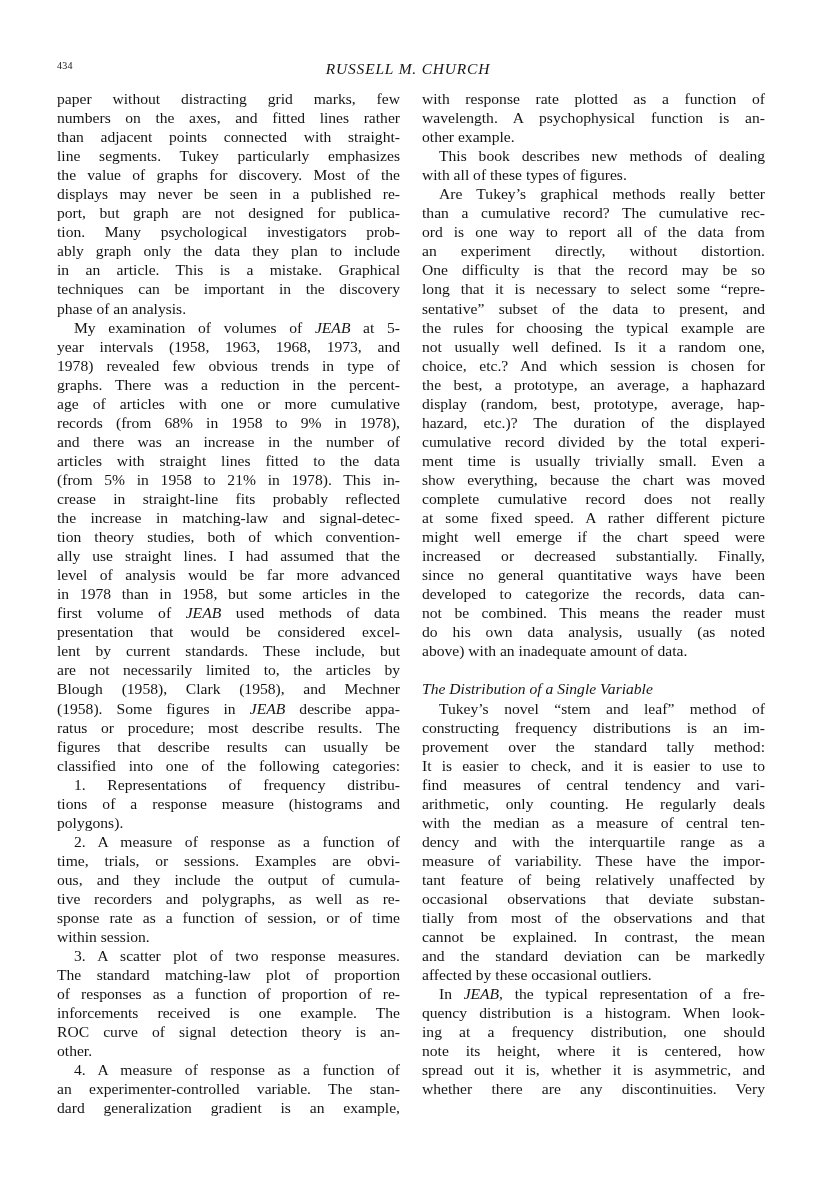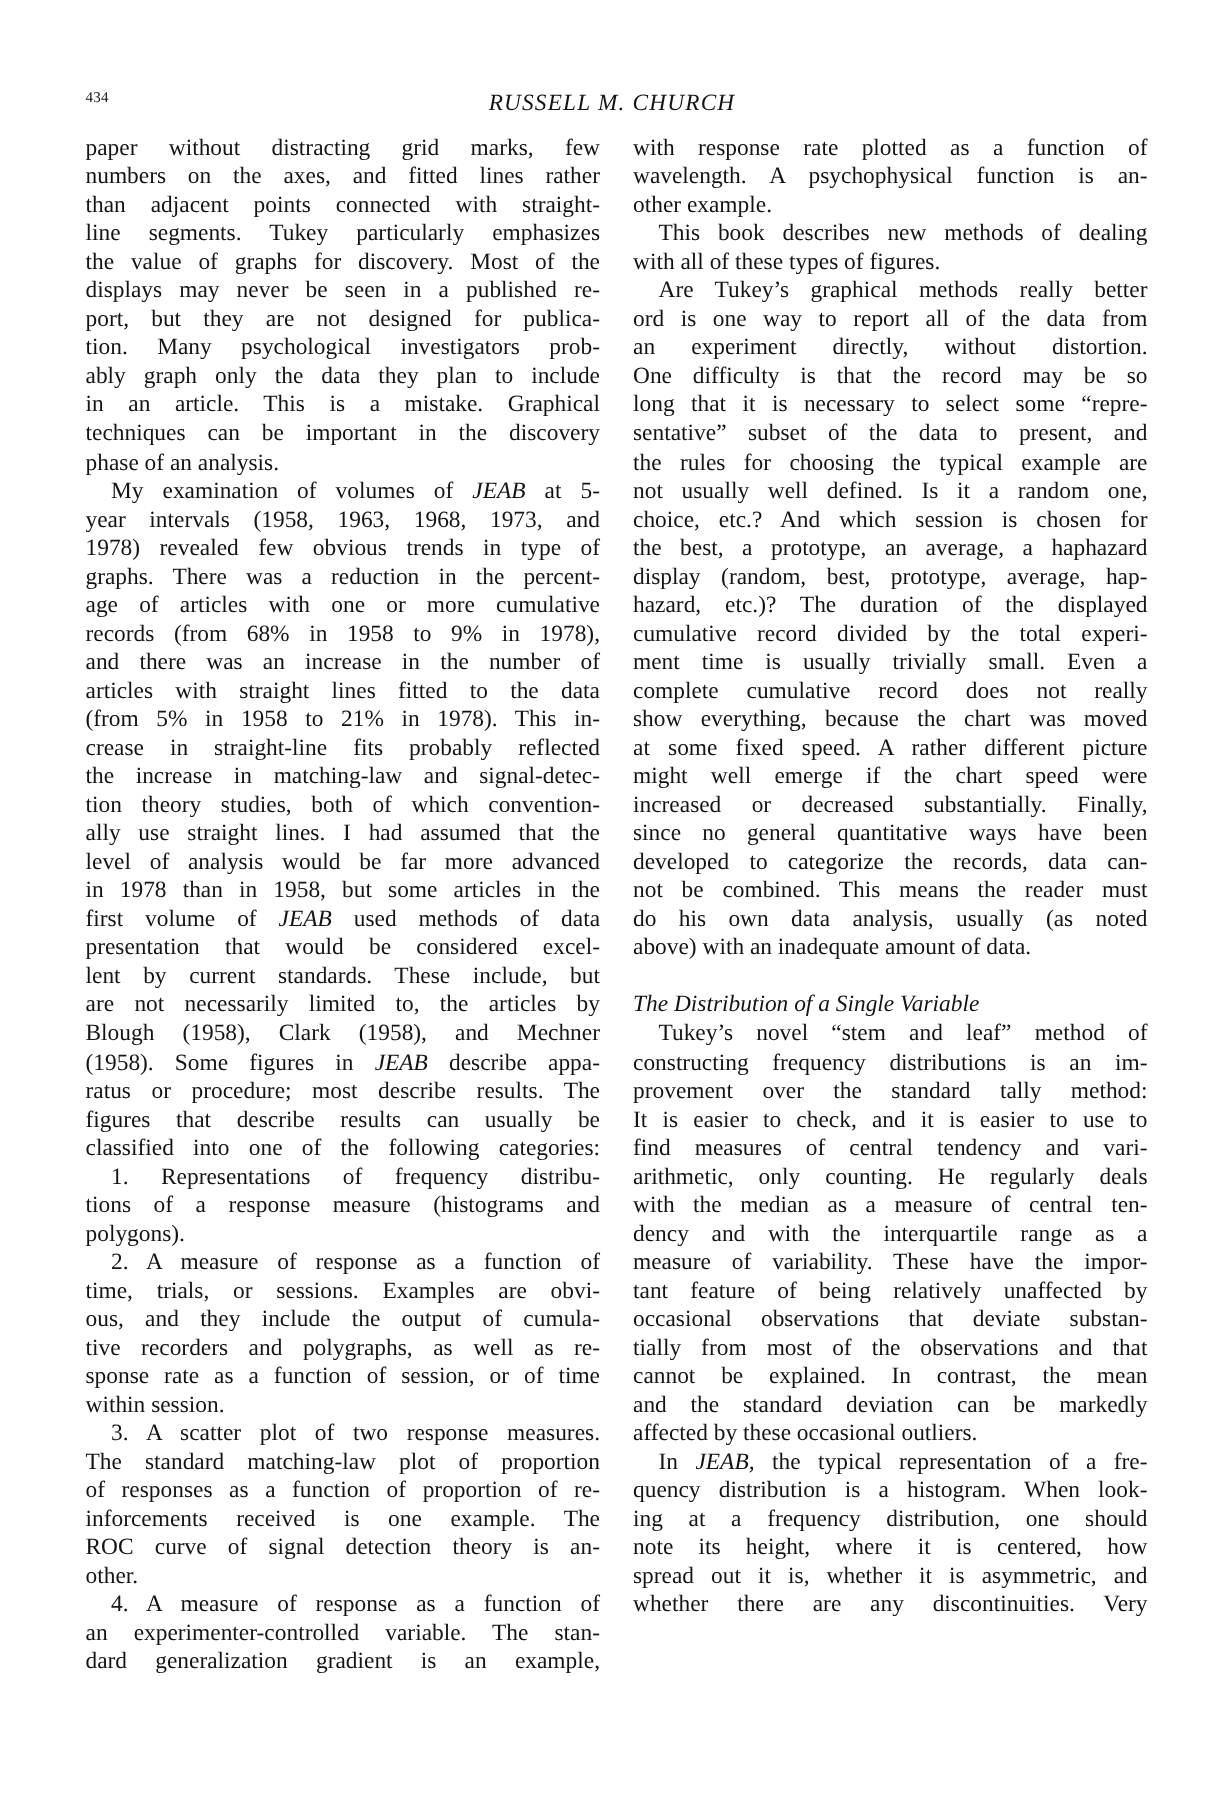--- a/index.html
+++ b/index.html
@@ -71,21 +71,21 @@
 <div class="page-number">434</div>
 <div class="running-head">RUSSELL M. CHURCH</div>
 
 <div class="column col-left" id="col-left">
     <div class="line">paper without distracting grid marks, few</div>
     <div class="line">numbers on the axes, and fitted lines rather</div>
     <div class="line">than adjacent points connected with straight-</div>
     <div class="line">line segments. Tukey particularly emphasizes</div>
     <div class="line">the value of graphs for discovery. Most of the</div>
     <div class="line">displays may never be seen in a published re-</div>
-    <div class="line">port, but they are not designed for publica-</div>
+    <div class="line">port, but graph are not designed for publica-</div>
     <div class="line">tion. Many psychological investigators prob-</div>
     <div class="line">ably graph only the data they plan to include</div>
     <div class="line">in an article. This is a mistake. Graphical</div>
     <div class="line">techniques can be important in the discovery</div>
     <div class="line last">phase of an analysis.</div>
     <div class="line indent"><span>My examination of volumes of </span><i>JEAB</i><span> at 5-</span></div>
     <div class="line">year intervals (1958, 1963, 1968, 1973, and</div>
     <div class="line">1978) revealed few obvious trends in type of</div>
     <div class="line">graphs. There was a reduction in the percent-</div>
     <div class="line">age of articles with one or more cumulative</div>
@@ -127,35 +127,36 @@
     <div class="line">an experimenter-controlled variable. The stan-</div>
     <div class="line">dard generalization gradient is an example,</div>
   </div>
 <div class="column col-right" id="col-right">
     <div class="line">with response rate plotted as a function of</div>
     <div class="line">wavelength. A psychophysical function is an-</div>
     <div class="line last">other example.</div>
     <div class="line indent">This book describes new methods of dealing</div>
     <div class="line last">with all of these types of figures.</div>
     <div class="line indent">Are Tukey’s graphical methods really better</div>
+    <div class="line">than a cumulative record? The cumulative rec-</div>
     <div class="line">ord is one way to report all of the data from</div>
     <div class="line">an experiment directly, without distortion.</div>
     <div class="line">One difficulty is that the record may be so</div>
     <div class="line">long that it is necessary to select some “repre-</div>
     <div class="line">sentative” subset of the data to present, and</div>
     <div class="line">the rules for choosing the typical example are</div>
     <div class="line">not usually well defined. Is it a random one,</div>
     <div class="line">choice, etc.? And which session is chosen for</div>
     <div class="line">the best, a prototype, an average, a haphazard</div>
     <div class="line">display (random, best, prototype, average, hap-</div>
     <div class="line">hazard, etc.)? The duration of the displayed</div>
     <div class="line">cumulative record divided by the total experi-</div>
     <div class="line">ment time is usually trivially small. Even a</div>
+    <div class="line">show everything, because the chart was moved</div>
     <div class="line">complete cumulative record does not really</div>
-    <div class="line">show everything, because the chart was moved</div>
     <div class="line">at some fixed speed. A rather different picture</div>
     <div class="line">might well emerge if the chart speed were</div>
     <div class="line">increased or decreased substantially. Finally,</div>
     <div class="line">since no general quantitative ways have been</div>
     <div class="line">developed to categorize the records, data can-</div>
     <div class="line">not be combined. This means the reader must</div>
     <div class="line">do his own data analysis, usually (as noted</div>
     <div class="line last">above) with an inadequate amount of data.</div>
     <div class="gap"></div>
     <div class="line heading">The Distribution of a Single Variable</div>

